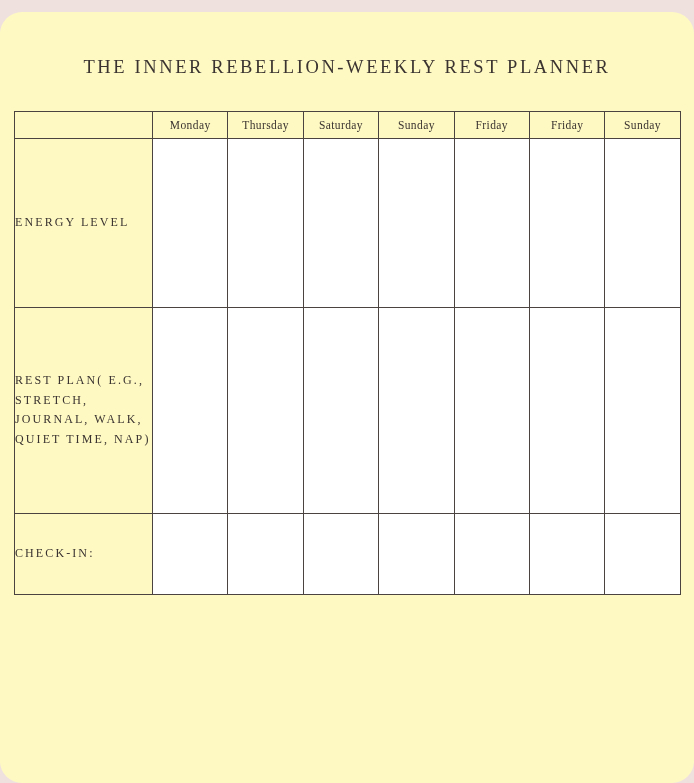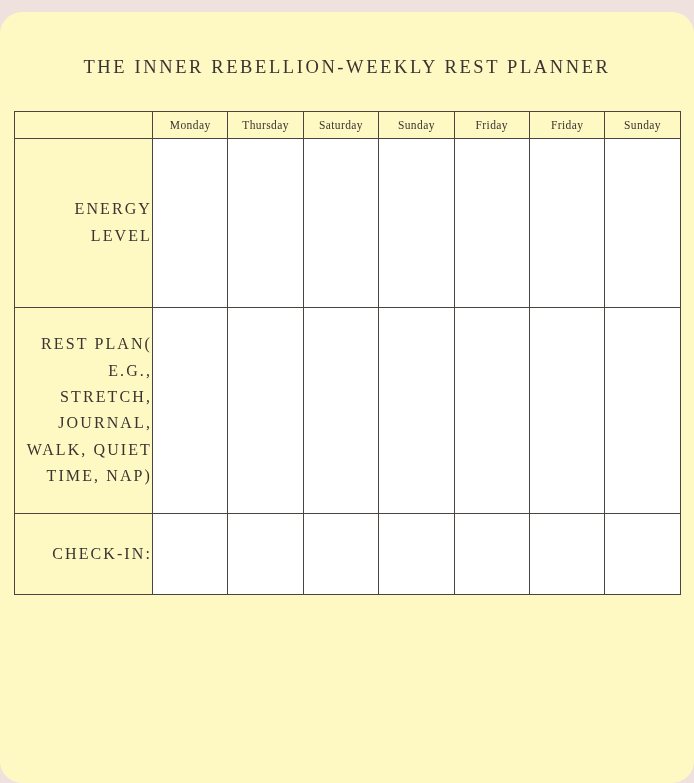--- a/index.html
+++ b/index.html
@@ -58,23 +58,23 @@
     font-weight: normal;
     font-size: 11.5px;
     letter-spacing: 0.4px;
     color: #3a3330;
     text-align: center;
   }
   thead th.corner {
     border-left: 1px solid #4a4340;
   }
   td.row-label {
-    text-align: right;
+    text-align: left;
     font-family: "Liberation Serif", serif;
-    font-size: 16px;
+    font-size: 12px;
     letter-spacing: 2.1px;
     line-height: 1.65;
     color: #3a3330;
     text-transform: uppercase;
     padding: 0 6px;
   }
   tr.r-energy td { height: 168px; }
   tr.r-restplan td { height: 205px; }
   tr.r-nothing td { height: 245px; }
   tr.r-checkin td { height: 80px; }

